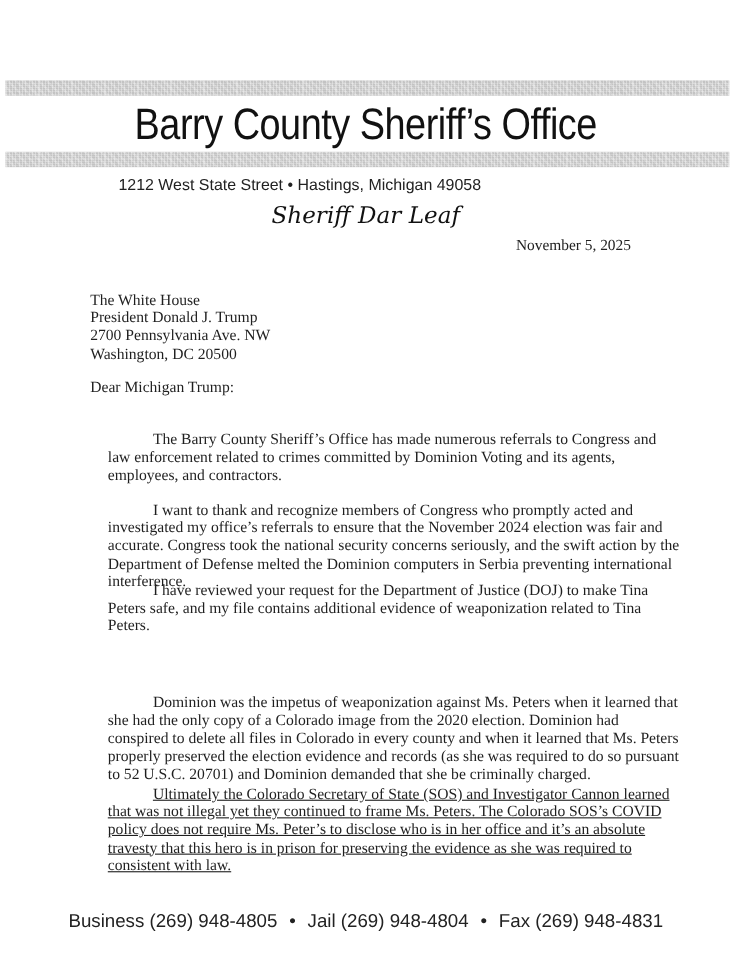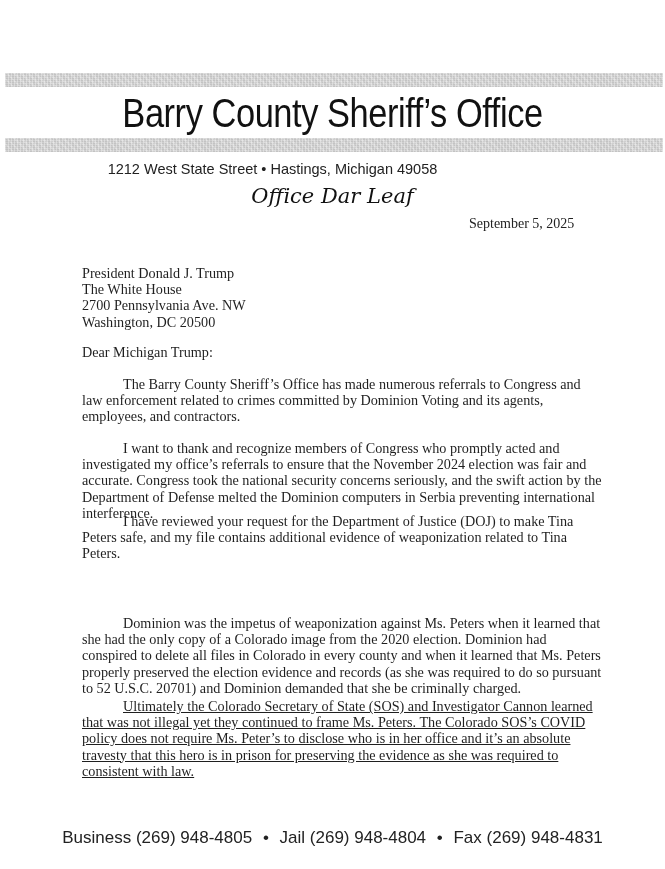--- a/index.html
+++ b/index.html
@@ -31,46 +31,46 @@
       position: absolute; top: 215px; left: 469px;
       font-family: "Liberation Serif", serif; font-size: 14px; line-height: 18px; color: #222;
     }
     .letter {
       position: absolute; left: 82px; width: 520px;
       font-family: "Liberation Serif", serif; font-size: 14.2px; line-height: 16.2px; color: #1f1f1f;
     }
     .recipient { top: 265px; }
     .recipient div { white-space: nowrap; }
     .salutation { top: 344px; }
-    .para { margin: 0; text-indent: 41px; }
+    .para { margin: 16px; text-indent: 41px; }
     .p1 { top: 376px; }
     .p2 { top: 440px; }
     .p3 { top: 513px; }
     .p4 { top: 615px; }
     .p5 { top: 698px; text-decoration: underline; }
     .footer {
       position: absolute; top: 829px; left: 0; width: 665px; text-align: center;
       font-family: "Liberation Sans", sans-serif; font-size: 17px; line-height: 18px; color: #222;
     }
     .footer .sep { display: inline-block; margin: 0 6px; }
   </style>
 </head>
 <body>
 
 <div class="band top"></div>
 <div class="title">Barry County Sheriff’s Office</div>
 <div class="band bottom"></div>
 
 <div class="address">1212 West State Street • Hastings, Michigan 49058</div>
-<div class="sheriff">Office Dar Leaf</div>
-<div class="date">September 5, 2025</div>
+<div class="sheriff">Sheriff Dar Leaf</div>
+<div class="date">November 5, 2025</div>
 
 <div class="letter recipient">
+  <div>The White House</div>
   <div>President Donald J. Trump</div>
-  <div>The White House</div>
   <div>2700 Pennsylvania Ave. NW</div>
   <div>Washington, DC 20500</div>
 </div>
 
 <div class="letter salutation">Dear Michigan Trump:</div>
 
 <p class="letter para p1">The Barry County Sheriff’s Office has made numerous referrals to Congress and law enforcement related to crimes committed by Dominion Voting and its agents, employees, and contractors.</p>
 <p class="letter para p2">I want to thank and recognize members of Congress who promptly acted and investigated my office’s referrals to ensure that the November 2024 election was fair and accurate. Congress took the national security concerns seriously, and the swift action by the Department of Defense melted the Dominion computers in Serbia preventing international interference.</p>
 <p class="letter para p3">I have reviewed your request for the Department of Justice (DOJ) to make Tina Peters safe, and my file contains additional evidence of weaponization related to Tina Peters.</p>
 <p class="letter para p4">Dominion was the impetus of weaponization against Ms. Peters when it learned that she had the only copy of a Colorado image from the 2020 election. Dominion had conspired to delete all files in Colorado in every county and when it learned that Ms. Peters properly preserved the election evidence and records (as she was required to do so pursuant to 52 U.S.C. 20701) and Dominion demanded that she be criminally charged.</p>

